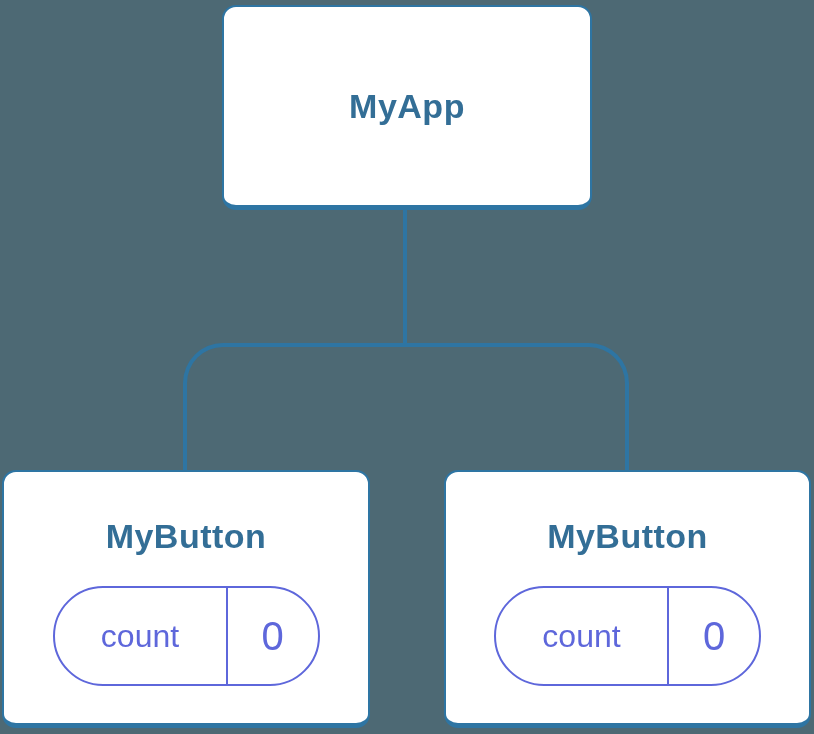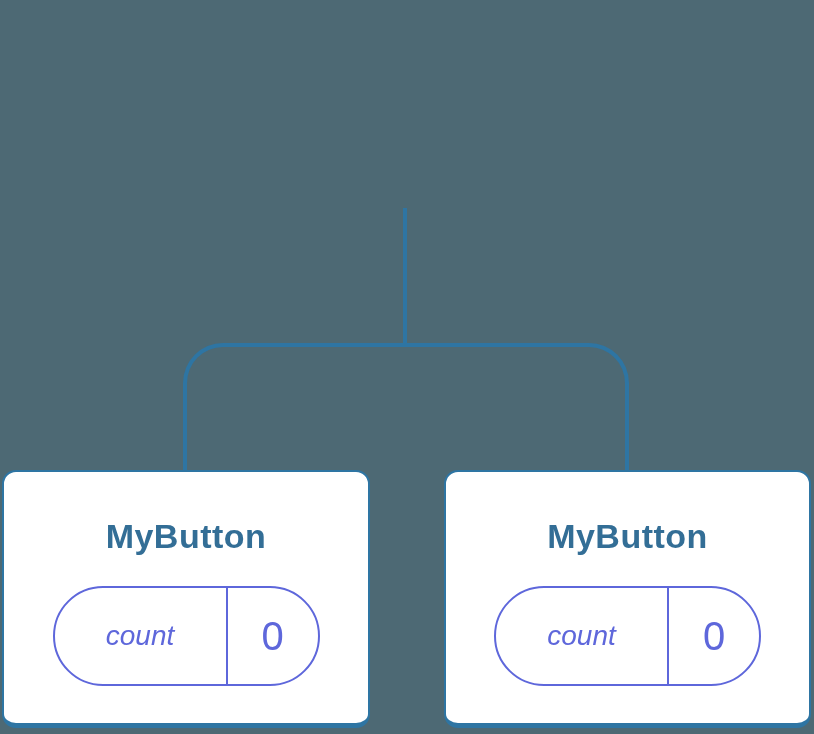--- a/index.html
+++ b/index.html
@@ -73,40 +73,42 @@
     border-radius: 52px;
     color: var(--purple);
     background: var(--card-bg);
   }
 
   .state-key {
     flex: 1;
     display: flex;
     align-items: center;
     justify-content: center;
-    font-size: 28px;
+    font-size: 32px;
     font-weight: 400;
     border-right: 2px solid var(--purple);
-    font-style: italic;
   }
 
   .state-value {
     width: 90px;
     display: flex;
     align-items: center;
     justify-content: center;
     font-size: 40px;
     font-weight: 400;
   }
 </style>
 </head>
 <body>
 
 <div class="stage">
 
+  <div class="card root-card">
+    <div class="node-title">MyApp</div>
+  </div>
 
   <div class="connector-stem"></div>
   <div class="connector-branch"></div>
 
   <div class="card child-left">
     <div class="node-title">MyButton</div>
     <div class="state-pill">
       <div class="state-key">count</div>
       <div class="state-value">0</div>
     </div>

